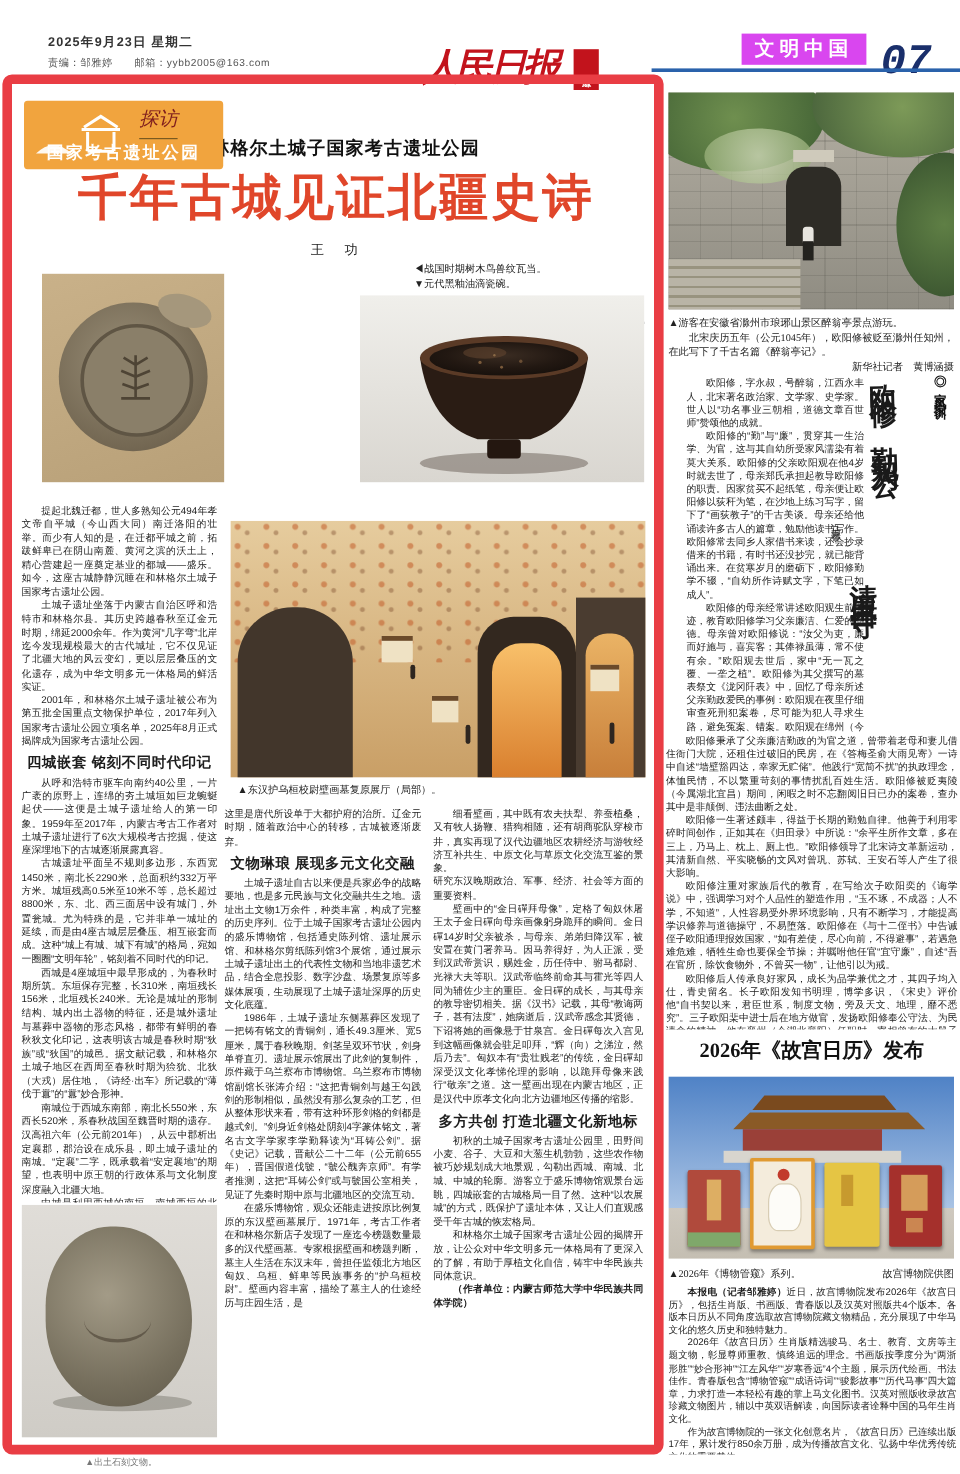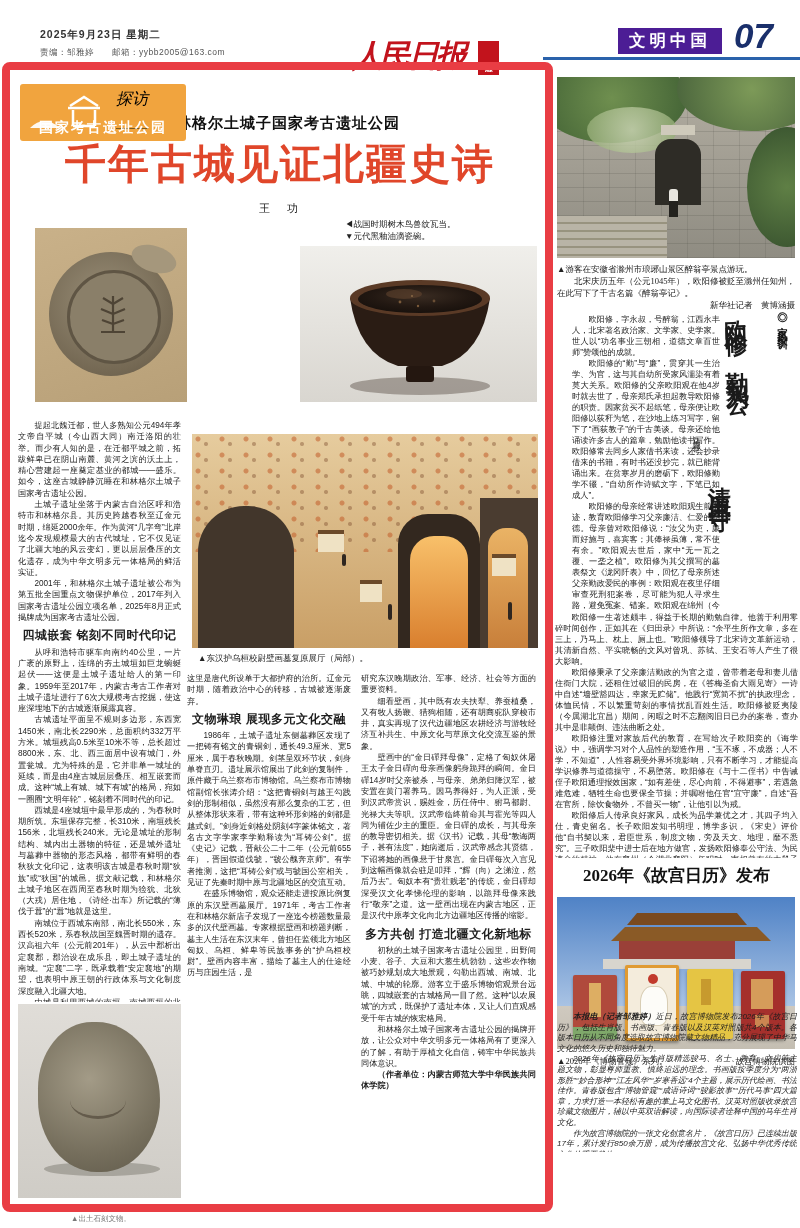--- a/index.html
+++ b/index.html
@@ -7,32 +7,32 @@
         font-family:"Liberation Sans",sans-serif;color:#1d1d1d;}
   .abs{position:absolute;}
   
   .hdr-l1{font-size:10.5px;font-weight:600;color:#333;letter-spacing:1px;}
   .hdr-l2{font-size:8.5px;color:#555;margin-top:5px;letter-spacing:.5px;}
   .mh-text{font-family:"Liberation Serif",serif;font-size:31px;font-weight:bold;font-style:italic;
            color:#c2131c;letter-spacing:-3px;line-height:36px;}
   .mh-badge{position:absolute;right:-27px;top:3px;width:21px;height:34px;background:#c2131c;color:#fff;
             font-size:8px;writing-mode:vertical-rl;text-orientation:upright;display:flex;align-items:center;
             justify-content:center;line-height:9px;}
-  .section-box{left:618px;top:28px;width:104px;height:26px;background:#4c1d95;color:#fff;font-weight:bold;
+  .section-box{left:618px;top:28px;width:104px;height:26px;background:#d946ef;color:#fff;font-weight:bold;
                font-size:16.5px;letter-spacing:4px;display:flex;align-items:center;justify-content:center;}
-  .page-num{left:734px;top:16px;font-family:Liberation Sans, sans-serif;font-style:italic;font-weight:800;
+  .page-num{left:734px;top:32px;font-family:Liberation Mono, monospace;font-style:italic;font-weight:800;
             font-size:35px;color:#1a2f6b;}
   .blue-rule{left:543px;top:57px;width:257px;height:3px;background:#2a62ab;}
   
   .red-frame{left:2px;top:62px;width:551px;height:1150px;border:8px solid #e93d44;border-radius:8px;
              z-index:60;pointer-events:none;box-sizing:border-box;}
   
   .badge{left:20px;top:84px;width:166px;height:57px;background:#f1a43e;border-radius:3px;z-index:5;}
   .badge-t1{position:absolute;left:96px;top:5px;font-family:Liberation Sans, sans-serif;font-style:italic;
-            font-size:16px;color:#000000;border-bottom:1px solid #7a5a20;padding-bottom:18px;}
+            font-size:16px;color:#7f1d1d;border-bottom:1px solid #7a5a20;padding-bottom:5px;}
   .badge-t2{position:absolute;bottom:4px;width:100%;text-align:center;color:#fff;font-weight:bold;
             font-size:14px;letter-spacing:2px;}
   .kicker{left:60px;top:114px;width:440px;text-align:center;font-family:"Liberation Serif",serif;
           font-weight:bold;font-size:15px;letter-spacing:1px;color:#111;}
   .main-title{left:10px;top:137px;width:540px;text-align:center;font-family:"Liberation Serif",serif;
               font-weight:900;font-size:41px;color:#e0462a;letter-spacing:2px;}
   .author{left:10px;top:201px;width:540px;text-align:center;font-size:11px;color:#222;letter-spacing:3px;}
   
   .cap{font-family:"Liberation Serif",serif;font-size:8.5px;line-height:12px;color:#222;}
   .cap-row{display:flex;justify-content:space-between;}
@@ -99,22 +99,22 @@
   .fam-text{position:absolute;font-size:8.2px;line-height:11px;text-align:justify;overflow:hidden;}
   .rubric{position:absolute;writing-mode:vertical-rl;text-orientation:upright;font-size:10.5px;
           font-weight:bold;letter-spacing:4px;color:#111;}
   .callig{position:absolute;writing-mode:vertical-rl;text-orientation:upright;
           font-family:"Liberation Serif",serif;font-weight:bold;font-size:23px;letter-spacing:7px;color:#1a1a1a;
           transform:rotate(-1.5deg);}
   .fam-author{position:absolute;writing-mode:vertical-rl;text-orientation:upright;font-size:8.5px;color:#333;
           letter-spacing:2px;}
   .cal-head{left:555px;top:864px;width:243px;text-align:center;font-family:"Liberation Serif",serif;
             font-weight:bold;font-size:17px;color:#111;}
-  .cal-body{left:557px;top:1012px;width:240px;height:140px;font-size:8px;line-height:10.6px;
-            text-align:justify;overflow:hidden;font-style:italic;}
+  .cal-body{left:557px;top:1072px;width:240px;height:140px;font-size:8px;line-height:10.6px;
+            text-align:justify;overflow:hidden;}
   .credit-r{text-align:right;}
 </style>
 </head>
 <body>
 
 <div id="page">
 
   <div class="abs" style="left:40px;top:28px;">
     <div class="hdr-l1">2025年9月23日  星期二</div>
     <div class="hdr-l2">责编：邹雅婷　　邮箱：yybb2005@163.com</div>
@@ -206,36 +206,37 @@
   </div>
   <div class="abs cap" style="left:198px;top:652px;width:336px;">▲东汉护乌桓校尉壁画墓复原展厅（局部）。</div>
 
   <div class="col" style="left:18px;top:420px;width:163px;height:582px;">
     <p class="para">提起北魏迁都，世人多熟知公元494年孝文帝自平城（今山西大同）南迁洛阳的壮举。而少有人知的是，在迁都平城之前，拓跋鲜卑已在阴山南麓、黄河之滨的沃土上，精心营建起一座奠定基业的都城——盛乐。如今，这座古城静静沉睡在和林格尔土城子国家考古遗址公园。</p>
     <p class="para">土城子遗址坐落于内蒙古自治区呼和浩特市和林格尔县。其历史跨越春秋至辽金元时期，绵延2000余年。作为黄河“几字弯”北岸迄今发现规模最大的古代城址，它不仅见证了北疆大地的风云变幻，更以层层叠压的文化遗存，成为中华文明多元一体格局的鲜活实证。</p>
     <p class="para">2001年，和林格尔土城子遗址被公布为第五批全国重点文物保护单位，2017年列入国家考古遗址公园立项名单，2025年8月正式揭牌成为国家考古遗址公园。</p>
     <h4 class="inhead">四城嵌套 铭刻不同时代印记</h4>
     <p class="para">从呼和浩特市驱车向南约40公里，一片广袤的原野上，连绵的夯土城垣如巨龙蜿蜒起伏——这便是土城子遗址给人的第一印象。1959年至2017年，内蒙古考古工作者对土城子遗址进行了6次大规模考古挖掘，使这座深埋地下的古城逐渐展露真容。</p>
     <p class="para">古城遗址平面呈不规则多边形，东西宽1450米，南北长2290米，总面积约332万平方米。城垣残高0.5米至10米不等，总长超过8800米，东、北、西三面居中设有城门，外置瓮城。尤为特殊的是，它并非单一城址的延续，而是由4座古城层层叠压、相互嵌套而成。这种“城上有城、城下有城”的格局，宛如一圈圈“文明年轮”，铭刻着不同时代的印记。</p>
-    <p class="para">西城是4座城垣中最早形成的，为春秋时期所筑。东垣保存完整，长310米，南垣残长156米，北垣残长240米。无论是城址的形制结构、城内出土器物的特征，还是城外遗址与墓葬中器物的形态风格，都带有鲜明的春秋狄文化印记，这表明该古城是春秋时期“狄族”或“狄国”的城邑。据文献记载，和林格尔土城子地区在西周至春秋时期为猃狁、北狄（大戎）居住地，《诗经·出车》所记载的“薄伐于囂”的“囂”地就是这里。</p>
+    <p class="para">西城是4座城垣中最早形成的，为春秋时期所筑。东垣保存完整，长310米，南垣残长156米，北垣残长240米。无论是城址的形制结构、城内出土器物的特征，还是城外遗址与墓葬中器物的形态风格，都带有鲜明的春秋狄文化印记，这表明该古城是春秋时期“狄族”或“狄国”的城邑。据文献记载，和林格尔土城子地区在西周至春秋时期为猃狁、北狄（大戎）居住地，《诗经·出车》所记载的“薄伐于囂”的“囂”妙合形神。</p>
     <p class="para">南城位于西城东南部，南北长550米，东西长520米，系春秋战国至魏晋时期的遗存。汉高祖六年（公元前201年），从云中郡析出定襄郡，郡治设在成乐县，即土城子遗址的南城。“定襄”二字，既承载着“安定襄地”的期望，也表明中原王朝的行政体系与文化制度深度融入北疆大地。</p>
     <p class="para">中城是利用西城的南垣、南城西垣的北半部向西北扩建而成的，东西长450米，南北长790米。三国时期，拓跋鲜卑南下，猗卢部率领各部建立代王朝，在汉成乐城址基础上建立盛乐城。土城子遗址的中城即此时所建。公元386年，拓跋珪恢复了10年前被前秦所灭的代政权，即代王位，定都盛乐，同年改称魏王。</p>
 
   </div>
 
   <div class="col" style="left:187px;top:673px;width:164px;height:530px;">
     <p class="para noindent">这里是唐代所设单于大都护府的治所。辽金元时期，随着政治中心的转移，古城被逐渐废弃。</p>
     <h4 class="inhead">文物琳琅 展现多元文化交融</h4>
+    <p class="para">土城子遗址自古以来便是兵家必争的战略要地，也是多元民族与文化交融共生之地。遗址出土文物1万余件，种类丰富，构成了完整的历史序列。位于土城子国家考古遗址公园内的盛乐博物馆，包括通史陈列馆、遗址展示馆、和林格尔剪纸陈列馆3个展馆，通过展示土城子遗址出土的代表性文物和当地非遗艺术品，结合全息投影、数字沙盘、场景复原等多媒体展项，生动展现了土城子遗址深厚的历史文化底蕴。</p>
     <p class="para">1986年，土城子遗址东侧墓葬区发现了一把铸有铭文的青铜剑，通长49.3厘米、宽5厘米，属于春秋晚期。剑茎呈双环节状，剑身单脊直刃。遗址展示馆展出了此剑的复制件，原件藏于乌兰察布市博物馆。乌兰察布市博物馆副馆长张涛介绍：“这把青铜剑与越王勾践剑的形制相似，虽然没有那么复杂的工艺，但从整体形状来看，带有这种环形剑格的剑都是越式剑。”剑身近剑格处阴刻4字篆体铭文，著名古文字学家李学勤释读为“耳铸公剑”。据《史记》记载，晋献公二十二年（公元前655年），晋国假道伐虢，“虢公醜奔京师”。有学者推测，这把“耳铸公剑”或与虢国公室相关，见证了先秦时期中原与北疆地区的交流互动。</p>
     <p class="para">在盛乐博物馆，观众还能走进按原比例复原的东汉壁画墓展厅。1971年，考古工作者在和林格尔新店子发现了一座迄今榜题数量最多的汉代壁画墓。专家根据壁画和榜题判断，墓主人生活在东汉末年，曾担任监领北方地区匈奴、乌桓、鲜卑等民族事务的“护乌桓校尉”。壁画内容丰富，描绘了墓主人的仕途经历与庄园生活，是</p>
   </div>
 
   <div class="col" style="left:361px;top:673px;width:175px;height:530px;">
+    <p class="para">细看壁画，其中既有农夫扶犁、养蚕植桑，又有牧人扬鞭、猎狗相随，还有胡商驼队穿梭市井，真实再现了汉代边疆地区农耕经济与游牧经济互补共生、中原文化与草原文化交流互鉴的景象。</p>
     <p class="para noindent">研究东汉晚期政治、军事、经济、社会等方面的重要资料。</p>
-    <p class="para">细看壁画，其中既有农夫扶犁、养蚕植桑，又有牧人扬鞭、猎狗相随，还有胡商驼队穿梭市井，真实再现了汉代边疆地区农耕经济与游牧经济互补共生、中原文化与草原文化交流互鉴的景象。</p>
     <p class="para">壁画中的“金日磾拜母像”，定格了匈奴休屠王太子金日磾向母亲画像躬身跪拜的瞬间。金日磾14岁时父亲被杀，与母亲、弟弟归降汉军，被安置在黄门署养马。因马养得好，为人正派，受到汉武帝赏识，赐姓金，历任侍中、驸马都尉、光禄大夫等职。汉武帝临终前命其与霍光等四人同为辅佐少主的重臣。金日磾的成长，与其母亲的教导密切相关。据《汉书》记载，其母“教诲两子，甚有法度”，她病逝后，汉武帝感念其贤德，下诏将她的画像悬于甘泉宫。金日磾每次入宫见到这幅画像就会驻足叩拜，“辉（向）之涕泣，然后乃去”。匈奴本有“贵壮贱老”的传统，金日磾却深受汉文化孝悌伦理的影响，以跪拜母像来践行“敬亲”之道。这一壁画出现在内蒙古地区，正是汉代中原孝文化向北方边疆地区传播的缩影。</p>
     <h4 class="inhead">多方共创 打造北疆文化新地标</h4>
     <p class="para">初秋的土城子国家考古遗址公园里，田野间小麦、谷子、大豆和大葱生机勃勃，这些农作物被巧妙规划成大地景观，勾勒出西城、南城、北城、中城的轮廓。游客立于盛乐博物馆观景台远眺，四城嵌套的古城格局一目了然。这种“以农展城”的方式，既保护了遗址本体，又让人们直观感受千年古城的恢宏格局。</p>
     <p class="para">和林格尔土城子国家考古遗址公园的揭牌开放，让公众对中华文明多元一体格局有了更深入的了解，有助于厚植文化自信，铸牢中华民族共同体意识。</p>
     <p class="para affil">（作者单位：内蒙古师范大学中华民族共同体学院）</p>
   </div>
 
   <div class="ph" style="left:18px;top:1004px;width:163px;height:194px;">
     <div class="stone-bg">
       <div class="stone-shadow"></div>
@@ -268,22 +269,22 @@
     <div class="callig" style="left:168px;top:2px;height:268px;">欧阳修：勤勉为公</div>
     <div class="callig" style="left:150px;top:168px;height:150px;">清廉自守</div>
     <div class="fam-author" style="left:136px;top:132px;">马嘉睿</div>
 
     <div class="fam-text" style="left:0;top:14px;width:148px;height:296px;margin-left:17px;">
       <p class="para">欧阳修，字永叔，号醉翁，江西永丰人，北宋著名政治家、文学家、史学家。世人以“功名事业三朝相，道德文章百世师”赞颂他的成就。</p>
       <p class="para">欧阳修的“勤”与“廉”，贯穿其一生治学、为官，这与其自幼所受家风濡染有着莫大关系。欧阳修的父亲欧阳观在他4岁时就去世了，母亲郑氏承担起教导欧阳修的职责。因家贫买不起纸笔，母亲便让欧阳修以荻秆为笔，在沙地上练习写字，留下了“画荻教子”的千古美谈。母亲还给他诵读许多古人的篇章，勉励他读书写作。欧阳修常去同乡人家借书来读，还会抄录借来的书籍，有时书还没抄完，就已能背诵出来。在贫寒岁月的磨砺下，欧阳修勤学不辍，“自幼所作诗赋文字，下笔已如成人”。</p>
       <p class="para">欧阳修的母亲经常讲述欧阳观生前事迹，教育欧阳修学习父亲廉洁、仁爱的品德。母亲曾对欧阳修说：“汝父为吏，廉而好施与，喜宾客；其俸禄虽薄，常不使有余。”欧阳观去世后，家中“无一瓦之覆、一垄之植”。欧阳修为其父撰写的墓表祭文《泷冈阡表》中，回忆了母亲所述父亲勤政爱民的事例：欧阳观在夜里仔细审查死刑犯案卷，尽可能为犯人寻求生路，避免冤案、错案。欧阳观在绵州（今四川绵阳）任满离职时，购买了一匹蜀绢，将自己敬重的7位君子画成七贤图。数十年后，欧阳修重新装裱图画，并作《七贤画序》，希望子孙不忘先祖清廉之风。</p>
     </div>
     <div class="fam-text" style="left:0;top:312px;width:243px;height:246px;">
+      <p class="para">欧阳修秉承了父亲廉洁勤政的为官之道，曾带着老母和妻儿借住衙门大院，还租住过破旧的民房，在《答梅圣俞大雨见寄》一诗中自述“墙壁豁四达，幸家无贮储”。他践行“宽简不扰”的执政理念，体恤民情，不以繁重苛刻的事情扰乱百姓生活。欧阳修被贬夷陵（今属湖北宜昌）期间，闲暇之时不忘翻阅旧日已办的案卷，查办其中是非颠倒、违法曲断之处。</p>
       <p class="para">欧阳修一生著述颇丰，得益于长期的勤勉自律。他善于利用零碎时间创作，正如其在《归田录》中所说：“余平生所作文章，多在三上，乃马上、枕上、厕上也。”欧阳修领导了北宋诗文革新运动，其清新自然、平实晓畅的文风对曾巩、苏轼、王安石等人产生了很大影响。</p>
-      <p class="para">欧阳修秉承了父亲廉洁勤政的为官之道，曾带着老母和妻儿借住衙门大院，还租住过破旧的民房，在《答梅圣俞大雨见寄》一诗中自述“墙壁豁四达，幸家无贮储”。他践行“宽简不扰”的执政理念，体恤民情，不以繁重苛刻的事情扰乱百姓生活。欧阳修被贬夷陵（今属湖北宜昌）期间，闲暇之时不忘翻阅旧日已办的案卷，查办其中是非颠倒、违法曲断之处。</p>
       <p class="para">欧阳修注重对家族后代的教育，在写给次子欧阳奕的《诲学说》中，强调学习对个人品性的塑造作用，“玉不琢，不成器；人不学，不知道”，人性容易受外界环境影响，只有不断学习，才能提高学识修养与道德操守，不易堕落。欧阳修在《与十二侄书》中告诫侄子欧阳通理报效国家，“如有差使，尽心向前，不得避事”，若遇急难危难，牺牲生命也要保全节操；并嘱咐他任官“宜守廉”，自述“吾在官所，除饮食物外，不曾买一物”，让他引以为戒。</p>
       <p class="para">欧阳修后人传承良好家风，成长为品学兼优之才，其四子均入仕，青史留名。长子欧阳发知书明理，博学多识，《宋史》评价他“自书契以来，君臣世系，制度文物，旁及天文、地理，靡不悉究”。三子欧阳棐中进士后在地方做官，发扬欧阳修奉公守法、为民请命的精神。他在襄州（今湖北襄阳）任职时，宰相曾布的大舅子魏泰要霸占州府东边的一块地，他坚决反对，因此被曾布调到潞州（今山西长治）。在蔡州（今河南驻马店）做官时，欧阳棐不怕得罪转运使，坚持执行朝廷禁止“覆折”（加算损耗的纳粮办法）的政令，减轻百姓的赋税压力。</p>
 
     </div>
   </div>
 
   <div class="abs cal-head">2026年《故宫日历》发布</div>
 
   <div class="ph" style="left:557px;top:897px;width:238px;height:152px;">
     <div class="cal-sky"></div>

